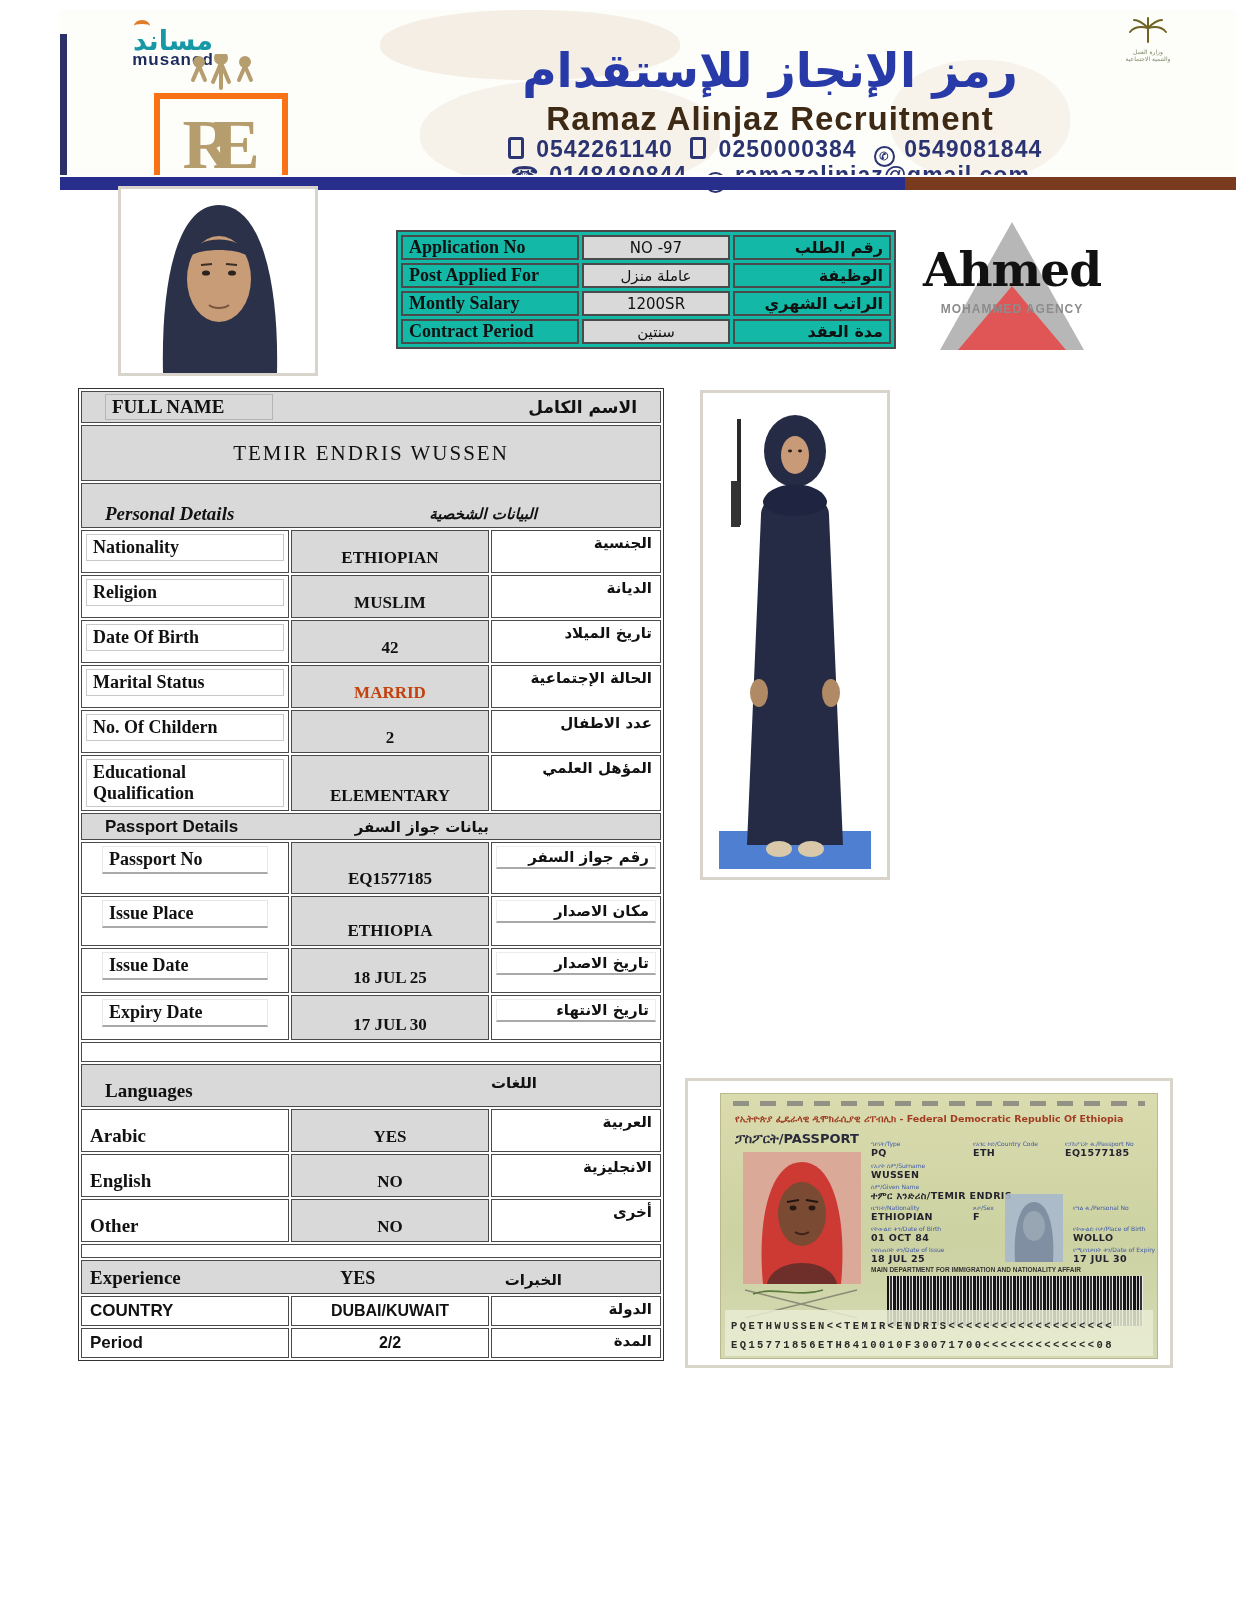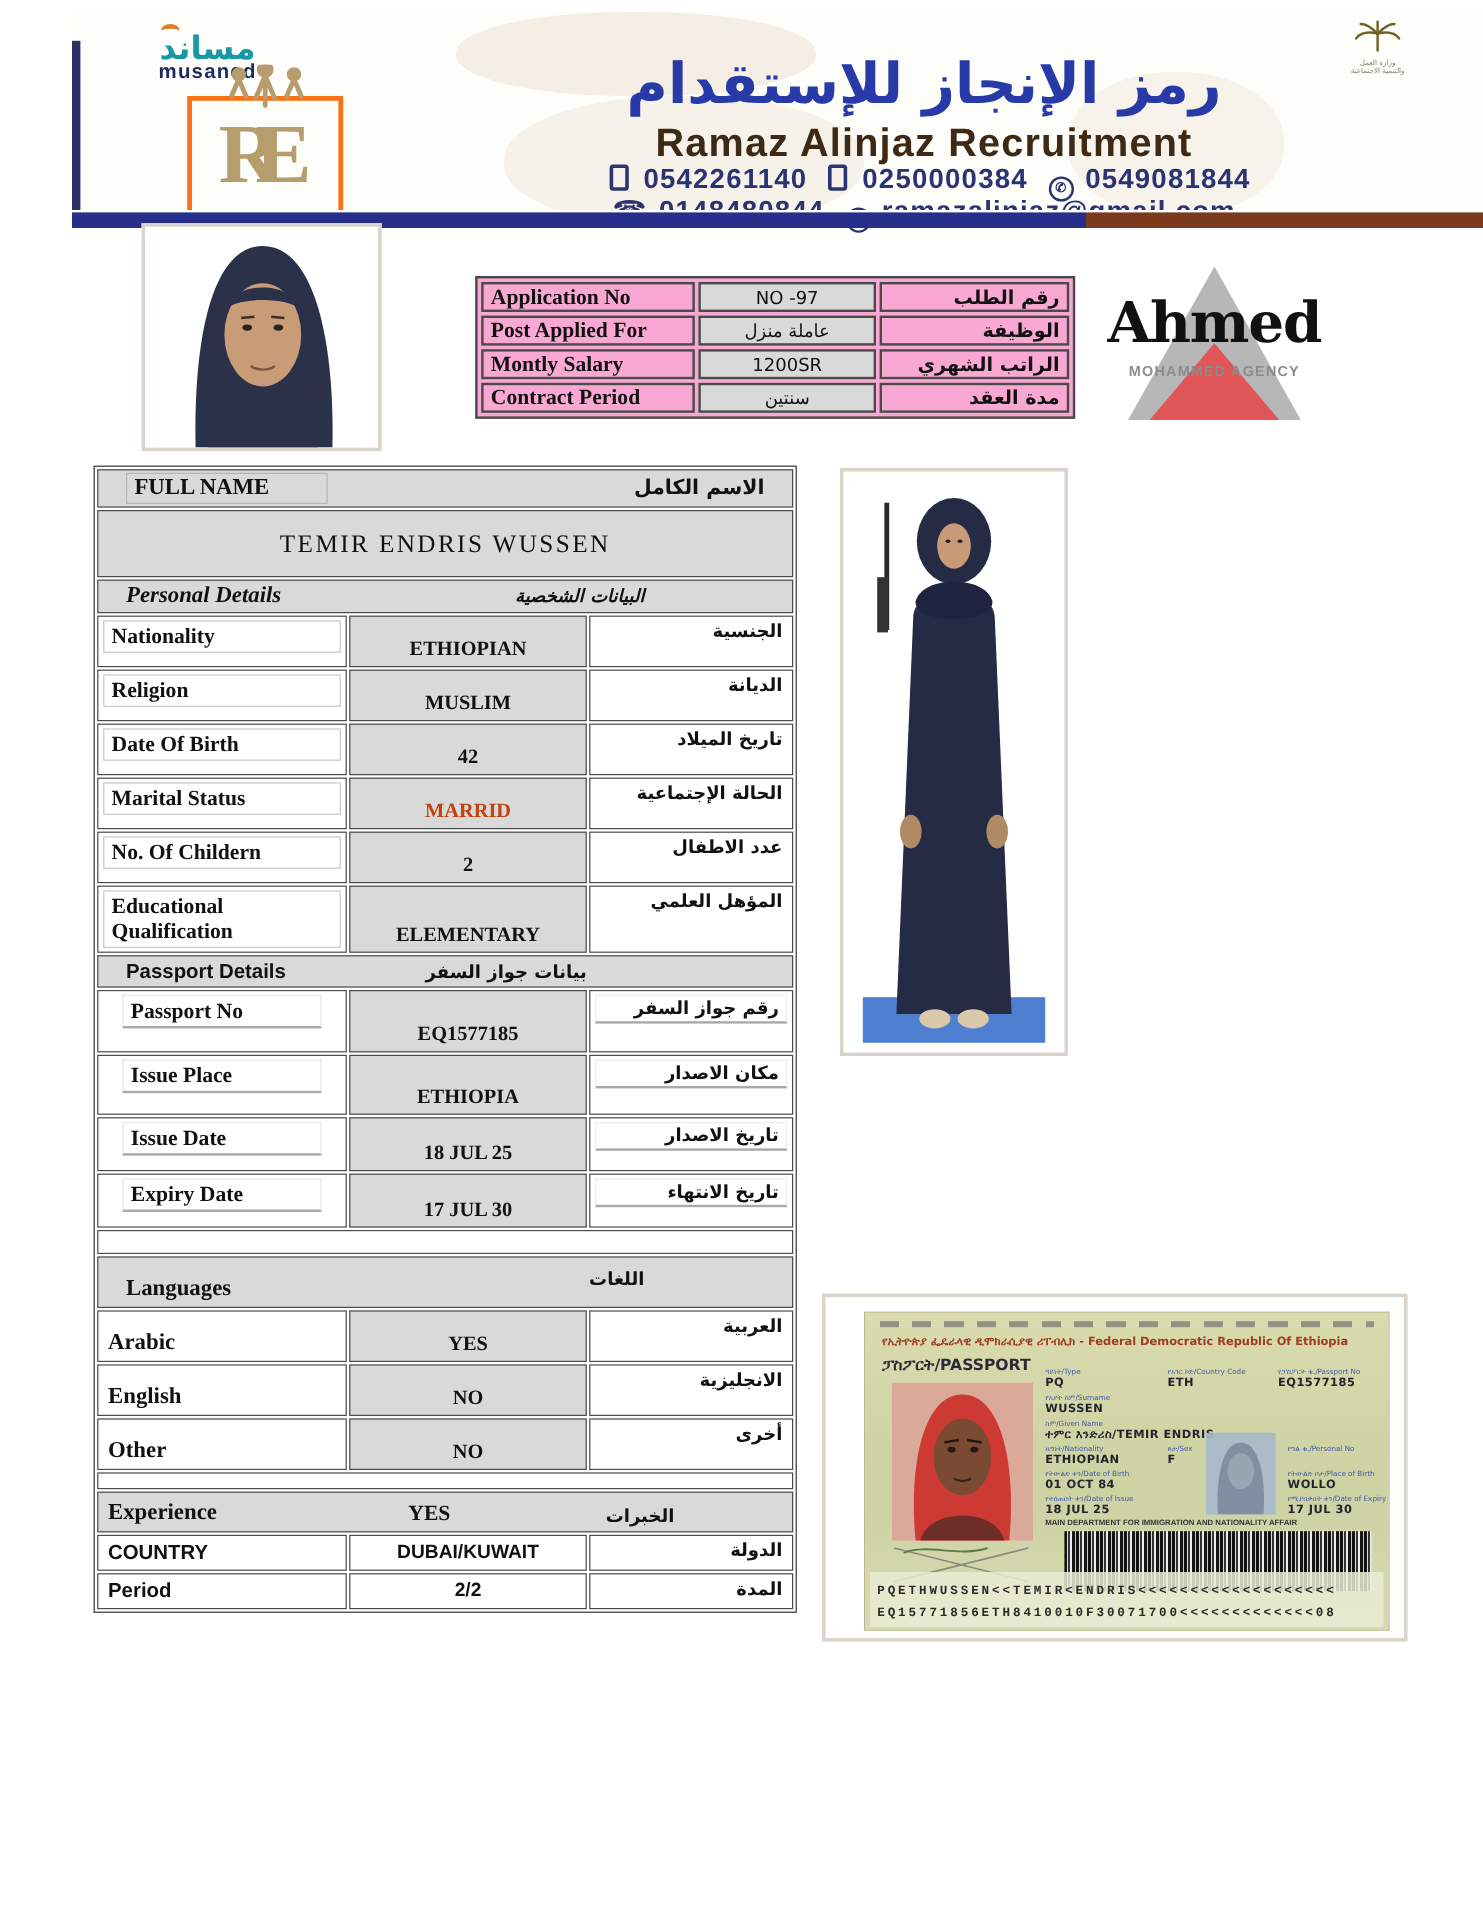--- a/index.html
+++ b/index.html
@@ -11,21 +11,21 @@
   .leftstrip{position:absolute;left:0;top:24px;width:7px;height:143px;background:#2b3166;}
   .wm{position:absolute;background:#ece0cf;border-radius:48%;}
   .musaned{position:absolute;left:48px;top:10px;width:130px;text-align:center;}
   .musaned .accent{display:block;margin:0 auto -4px 26px;width:16px;height:8px;
      border-top:4px solid #e07b28;border-radius:50%;}
   .musaned .ar{color:#1698a6;font-weight:bold;font-size:27px;line-height:26px;font-family:"DejaVu Sans",sans-serif;}
   .musaned .en{color:#1c2a5e;font-weight:bold;font-size:17px;letter-spacing:1px;margin-top:-4px;
      font-family:"Liberation Sans",sans-serif;}
   .re-logo{position:absolute;left:66px;top:44px;width:190px;text-align:center;}
   .re-figs{height:34px;margin-bottom:-12px;}
-  .re-box{margin:4px auto;width:122px;height:92px;border:4px solid #f97316;display:flex;
+  .re-box{margin:17px auto;width:122px;height:92px;border:6px solid #f97316;display:flex;
      align-items:center;justify-content:center;}
   .re-mono{color:#b59d6e;font-size:70px;font-weight:bold;letter-spacing:-20px;padding-right:20px;
      font-family:"Liberation Serif",serif;line-height:70px;}
   .re-license{color:#b59d6e;font-weight:bold;font-size:13px;margin-top:5px;font-family:"DejaVu Sans",sans-serif;}
   .title-ar{position:absolute;left:340px;top:36px;width:740px;text-align:center;color:#2839a8;
      font-size:47px;font-weight:bold;font-family:"DejaVu Sans",sans-serif;line-height:50px;}
   .title-en{position:absolute;left:340px;top:90px;width:740px;text-align:center;color:#3e2a14;
      font-size:33px;font-weight:bold;letter-spacing:1px;font-family:"Liberation Sans",sans-serif;}
   .phones{position:absolute;left:330px;width:760px;text-align:center;color:#2b3472;font-size:23px;
      font-weight:bold;font-family:"Liberation Sans",sans-serif;letter-spacing:1px;white-space:nowrap;}
@@ -39,21 +39,21 @@
   .ministry .mtxt{font-size:6px;color:#7d8a68;line-height:7px;font-family:"DejaVu Sans",sans-serif;}
   .bar-blue{position:absolute;left:0;bottom:0;width:845px;height:13px;background:#272e8c;box-shadow:0 -2px 0 #ffffff;}
   .bar-brown{position:absolute;left:845px;bottom:0;width:331px;height:13px;background:#7a3a1e;box-shadow:0 -2px 0 #ffffff;}
 
   
   .portrait{position:absolute;left:118px;top:186px;width:200px;height:190px;background:#fff;
      border:3px solid #d8d4cc;box-sizing:border-box;}
 
   
   .app-table{position:absolute;left:396px;top:230px;border-collapse:separate;border-spacing:3px;
-     background:#f9a8d4;border:2px solid #4a4a4a;}
+     background:#14b8a6;border:2px solid #4a4a4a;}
   .app-table td{border:2px solid #4a4a4a;height:24px;padding:0 6px;box-sizing:border-box;vertical-align:middle;}
   .app-lbl{width:178px;font-weight:bold;font-size:18px;}
   .app-val{width:148px;background:#d9d9d9;text-align:center;font-size:15px;font-family:"DejaVu Sans",sans-serif;}
   .app-ar{width:158px;text-align:right;font-weight:bold;font-size:16px;font-family:"DejaVu Sans",sans-serif;}
 
   
   .ahmed{position:absolute;left:912px;top:220px;width:200px;height:138px;}
   .tri1{position:absolute;left:28px;top:2px;width:0;height:0;border-left:72px solid transparent;
      border-right:72px solid transparent;border-bottom:128px solid #b7b7b7;}
   .tri2{position:absolute;left:46px;top:66px;width:0;height:0;border-left:54px solid transparent;
@@ -68,21 +68,21 @@
      background:#fff;border:1px solid #333;}
   .main-table td{border:1px solid #4a4a4a;box-sizing:border-box;vertical-align:top;padding:0;}
   .c1{width:208px;} .c2{width:198px;} .c3{width:170px;}
   .gray{background:#d9d9d9;}
   .hflex{display:flex;justify-content:space-between;align-items:center;padding:2px 23px;height:100%;box-sizing:border-box;}
   .fullname-box{border:1px solid #b5b5b5;padding:1px 48px 1px 6px;font-weight:bold;font-size:19px;}
   .ar-label{font-family:"DejaVu Sans",sans-serif;font-weight:bold;font-size:15px;}
   .r-full td{height:30px;}
   .name-cell{height:56px;text-align:center;vertical-align:middle !important;font-size:21px;letter-spacing:2px;}
   .r-sechdr td{height:27px;}
-  .it{font-style:italic;}
+  .it{font-style:italic;margin-top:17px;}
   .sec-title{font-weight:bold;font-size:19px;}
   .sans{font-family:"Liberation Sans",sans-serif;}
   .inset90{padding-right:90px;} .inset100{padding-right:100px;} .inset150{padding-right:148px;}
   .r-p td{height:43px;} .r-edu td{height:49px;margin-left:22px;}
   .lbl-box{margin:3px 4px;border:1px solid #c9c9c9;background:#fff;padding:2px 6px;font-weight:bold;font-size:18px;}
   .lbl-line{margin:3px 20px;border:1px solid #e6e6e6;border-bottom:2px solid #a9a9a9;background:#fff;
      padding:2px 6px;font-weight:bold;font-size:18px;}
   .val{vertical-align:bottom !important;text-align:center;font-weight:bold;font-size:17px;padding-bottom:4px !important;}
   .arcell{text-align:right;padding:3px 8px !important;}
   .ar-box{display:block;margin:3px 4px;border:1px solid #ececec;border-bottom:2px solid #a9a9a9;

